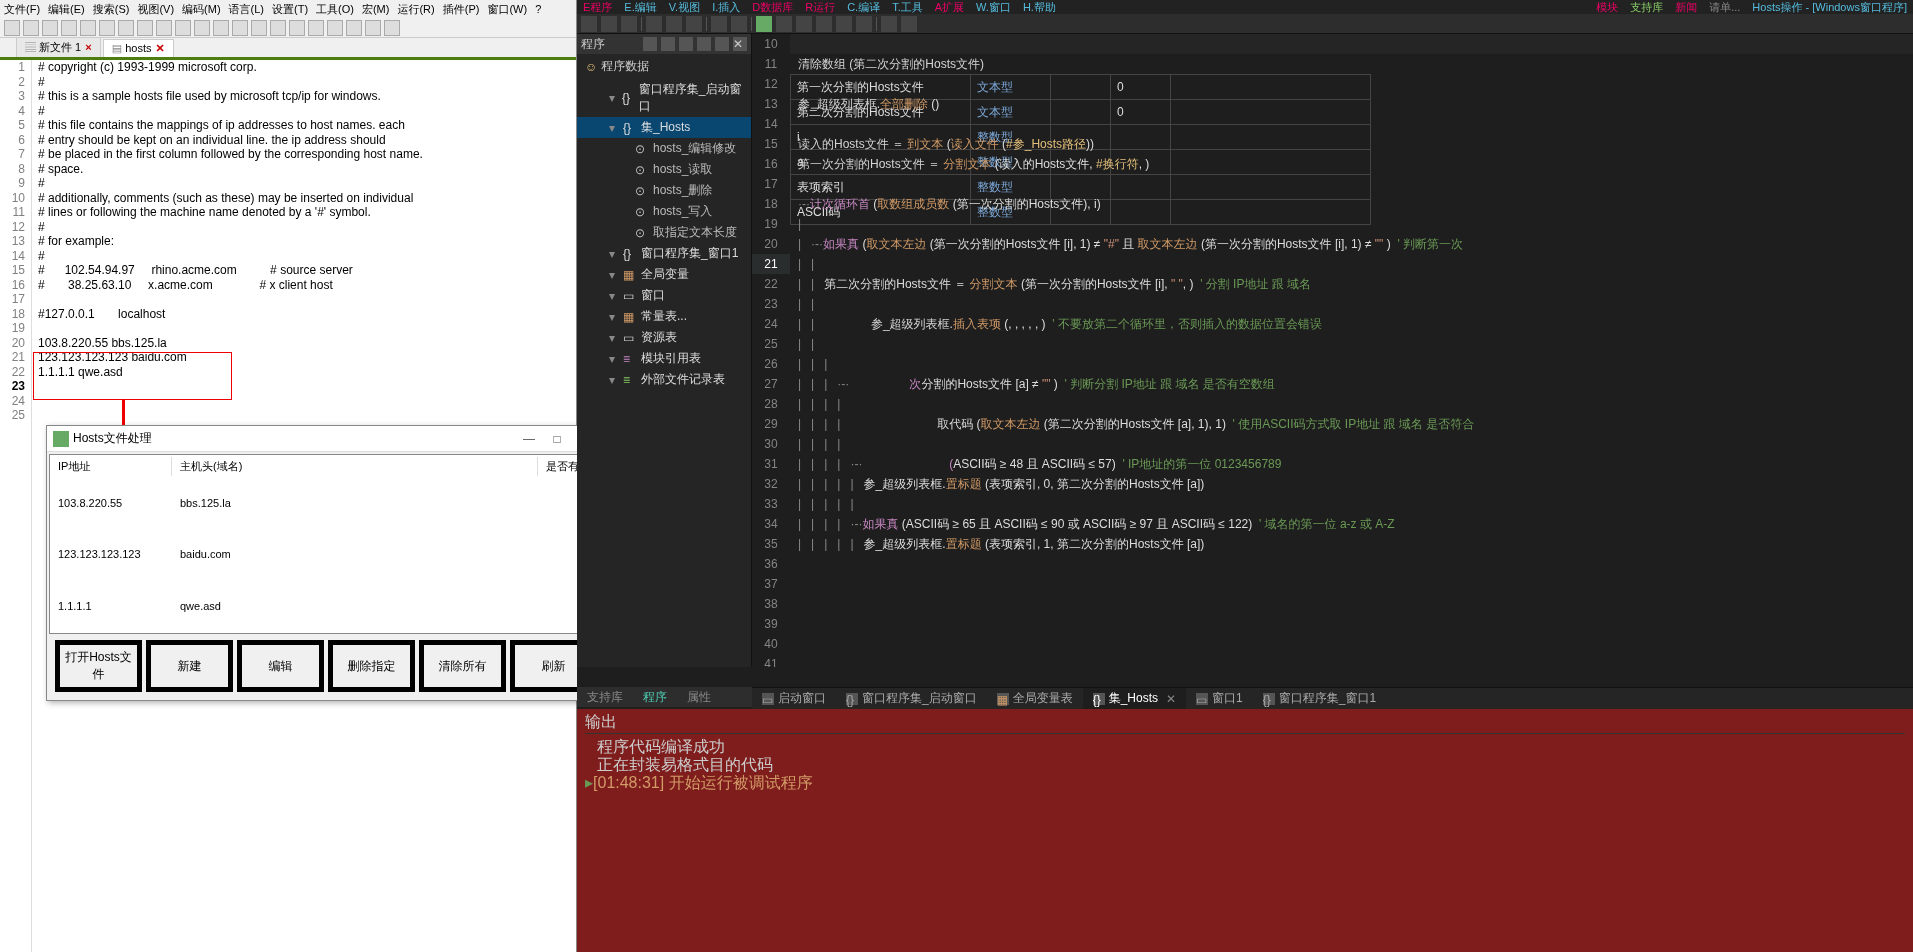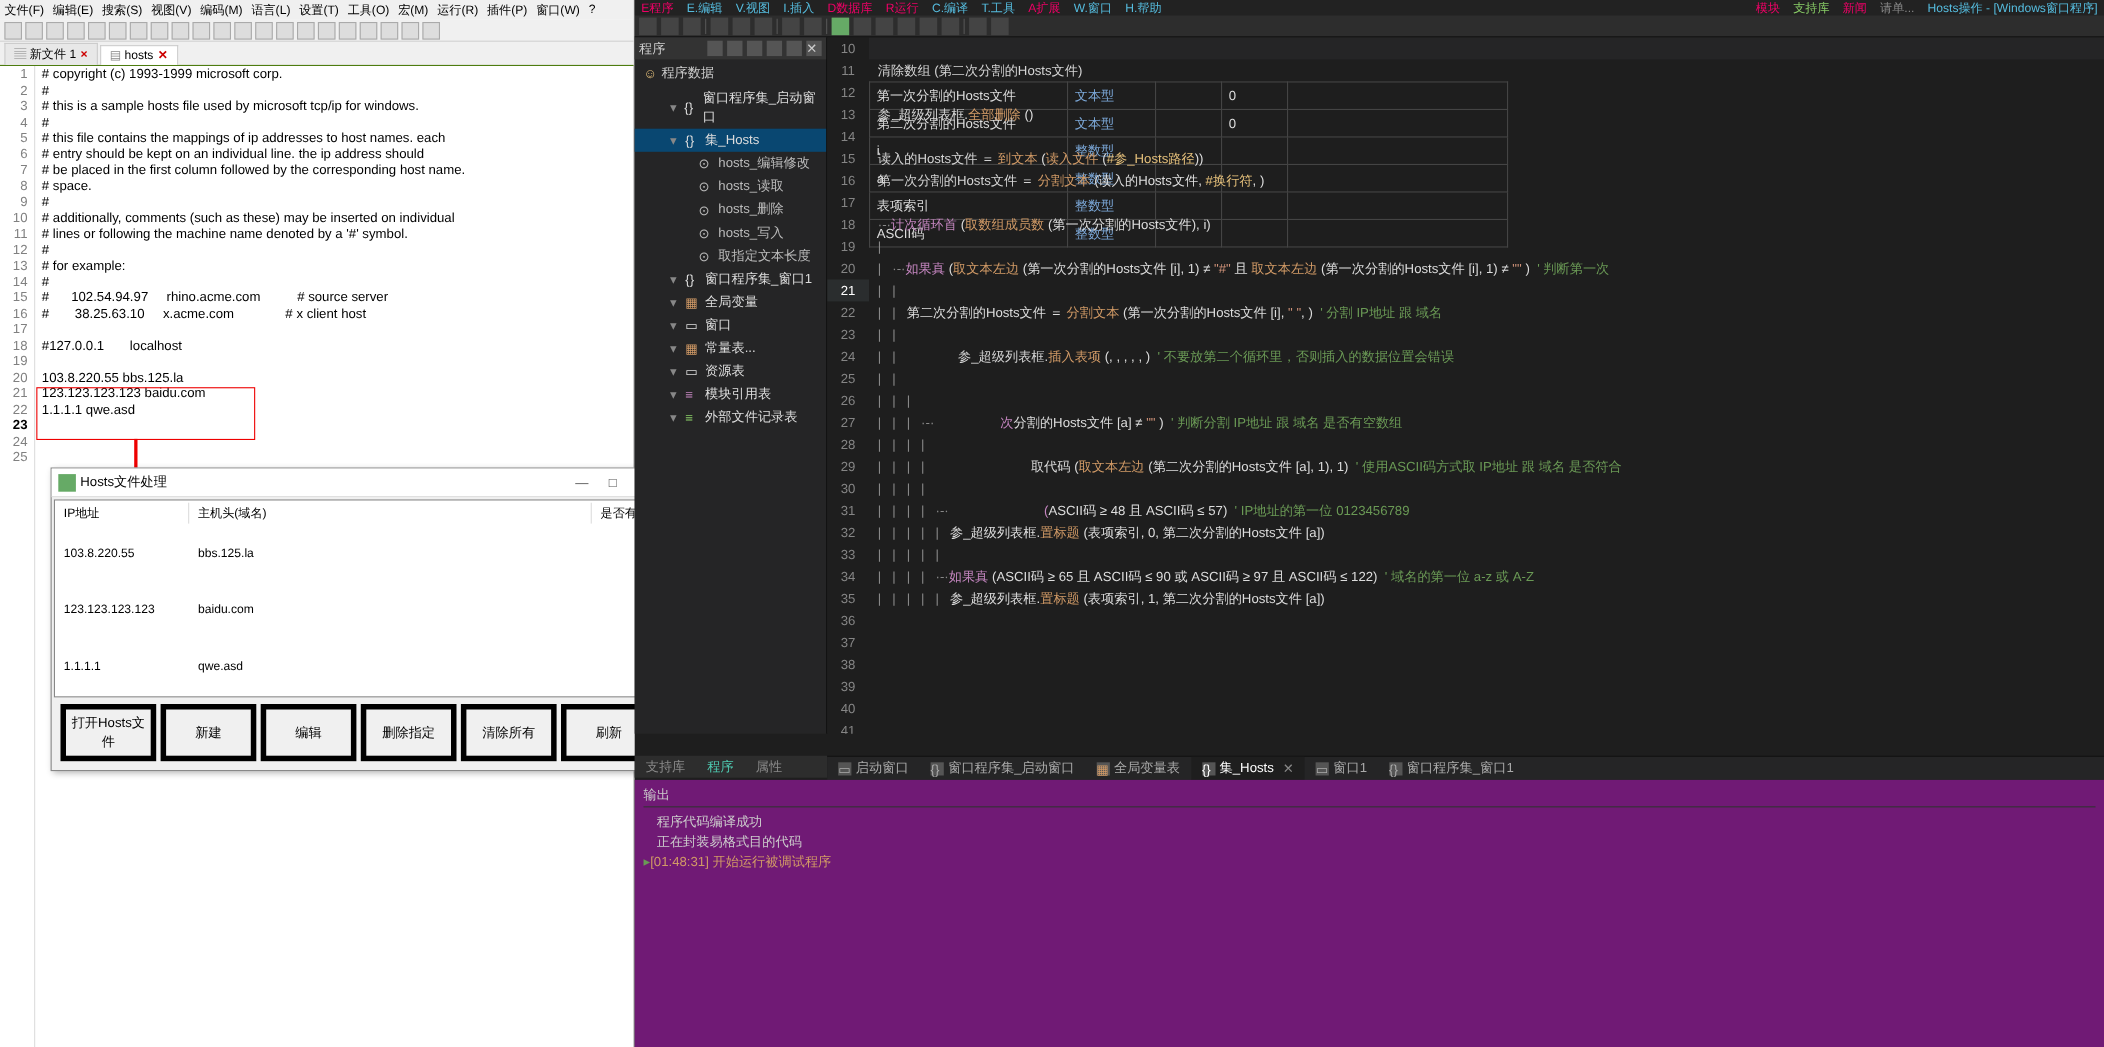--- a/index.html
+++ b/index.html
@@ -4,21 +4,21 @@
 <style>
 * { margin:0; padding:0; box-sizing:border-box; font-family:"Microsoft YaHei",Arial,sans-serif; }
 body { background:#fff; overflow:hidden; width:1913px; height:952px; position:relative; }
 
 
 .left-pane { position:absolute; left:0; top:0; width:577px; height:952px; background:#fff; border-right:1px solid #888; }
 .menubar { height:18px; background:#f0f0f0; font-size:11px; display:flex; align-items:center; padding-left:4px; }
 .menubar span { margin-right:8px; cursor:pointer; }
 .toolbar { height:20px; background:#f0f0f0; border-bottom:1px solid #ccc; display:flex; align-items:center; padding:0 4px; gap:3px; }
 .tb-icon { width:16px; height:16px; background:#ddd; border:1px solid #aaa; }
-.tabbar { height:22px; background:#f0f0f0; border-bottom:1px solid #4d7c0f; display:flex; align-items:end; padding-left:4px; gap:2px; }
+.tabbar { height:22px; background:#f0f0f0; border-bottom:3px solid #4d7c0f; display:flex; align-items:end; padding-left:16px; gap:2px; }
 .tab { padding:2px 8px; font-size:11px; background:#e8e8e8; border:1px solid #ccc; border-bottom:none; }
 .tab.active { background:#fff; }
 .tab-close { color:#c00; margin-left:4px; font-weight:bold; }
 .editor { display:flex; height:calc(100% - 60px); font-family:Consolas,monospace; font-size:12px; }
 .gutter { width:32px; background:#fff; text-align:right; padding-right:6px; color:#808080; border-right:1px solid #ddd; }
 .gutter div { height:14.5px; line-height:14.5px; }
 .gutter .cur { color:#000; font-weight:bold; }
 .code { flex:1; padding-left:6px; }
 .code div { height:14.5px; line-height:14.5px; white-space:pre; }
 .redbox { position:absolute; border:1.5px solid #e00; }
@@ -70,21 +70,21 @@
 
 .rtabs { height:20px; background:#2d2d2d; display:flex; align-items:center; font-size:12px; }
 .rtab { padding:0 10px; color:#888; }
 .rtab.act { color:#4ec9b0; }
 .rbottom-tabs { height:22px; background:#252526; display:flex; align-items:center; border-top:1px solid #111; font-size:12px; }
 .rbtab { padding:2px 10px; color:#aaa; display:flex; align-items:center; gap:4px; }
 .rbtab.act { background:#1e1e1e; color:#fff; }
 .rbtab .ico { width:12px; height:12px; background:#555; }
 .rbtab .x { color:#888; margin-left:4px; }
 
-.rout { background:#701a75; padding:4px 8px; font-size:12px; }
+.rout { background:#7f1d1d; padding:4px 8px; font-size:16px; }
 .rout .hdr { color:#ccc; padding-bottom:2px; border-bottom:1px solid #333; margin-bottom:4px; }
 .rout div { line-height:18px; }
 .rout .ts { color:#d19a66; }
 .rout .arrow-g { color:#6a9955; }
 
 
 .dlg { position:absolute; background:#f0f0f0; border:1px solid #888; box-shadow:2px 2px 6px rgba(0,0,0,.3); }
 .dlg-title { height:26px; background:#fff; display:flex; align-items:center; padding:0 6px; font-size:12px; border-bottom:1px solid #ddd; }
 .dlg-title .ico { width:16px; height:16px; background:#6a6; margin-right:4px; }
 .dlg-title .spacer { flex:1; }

